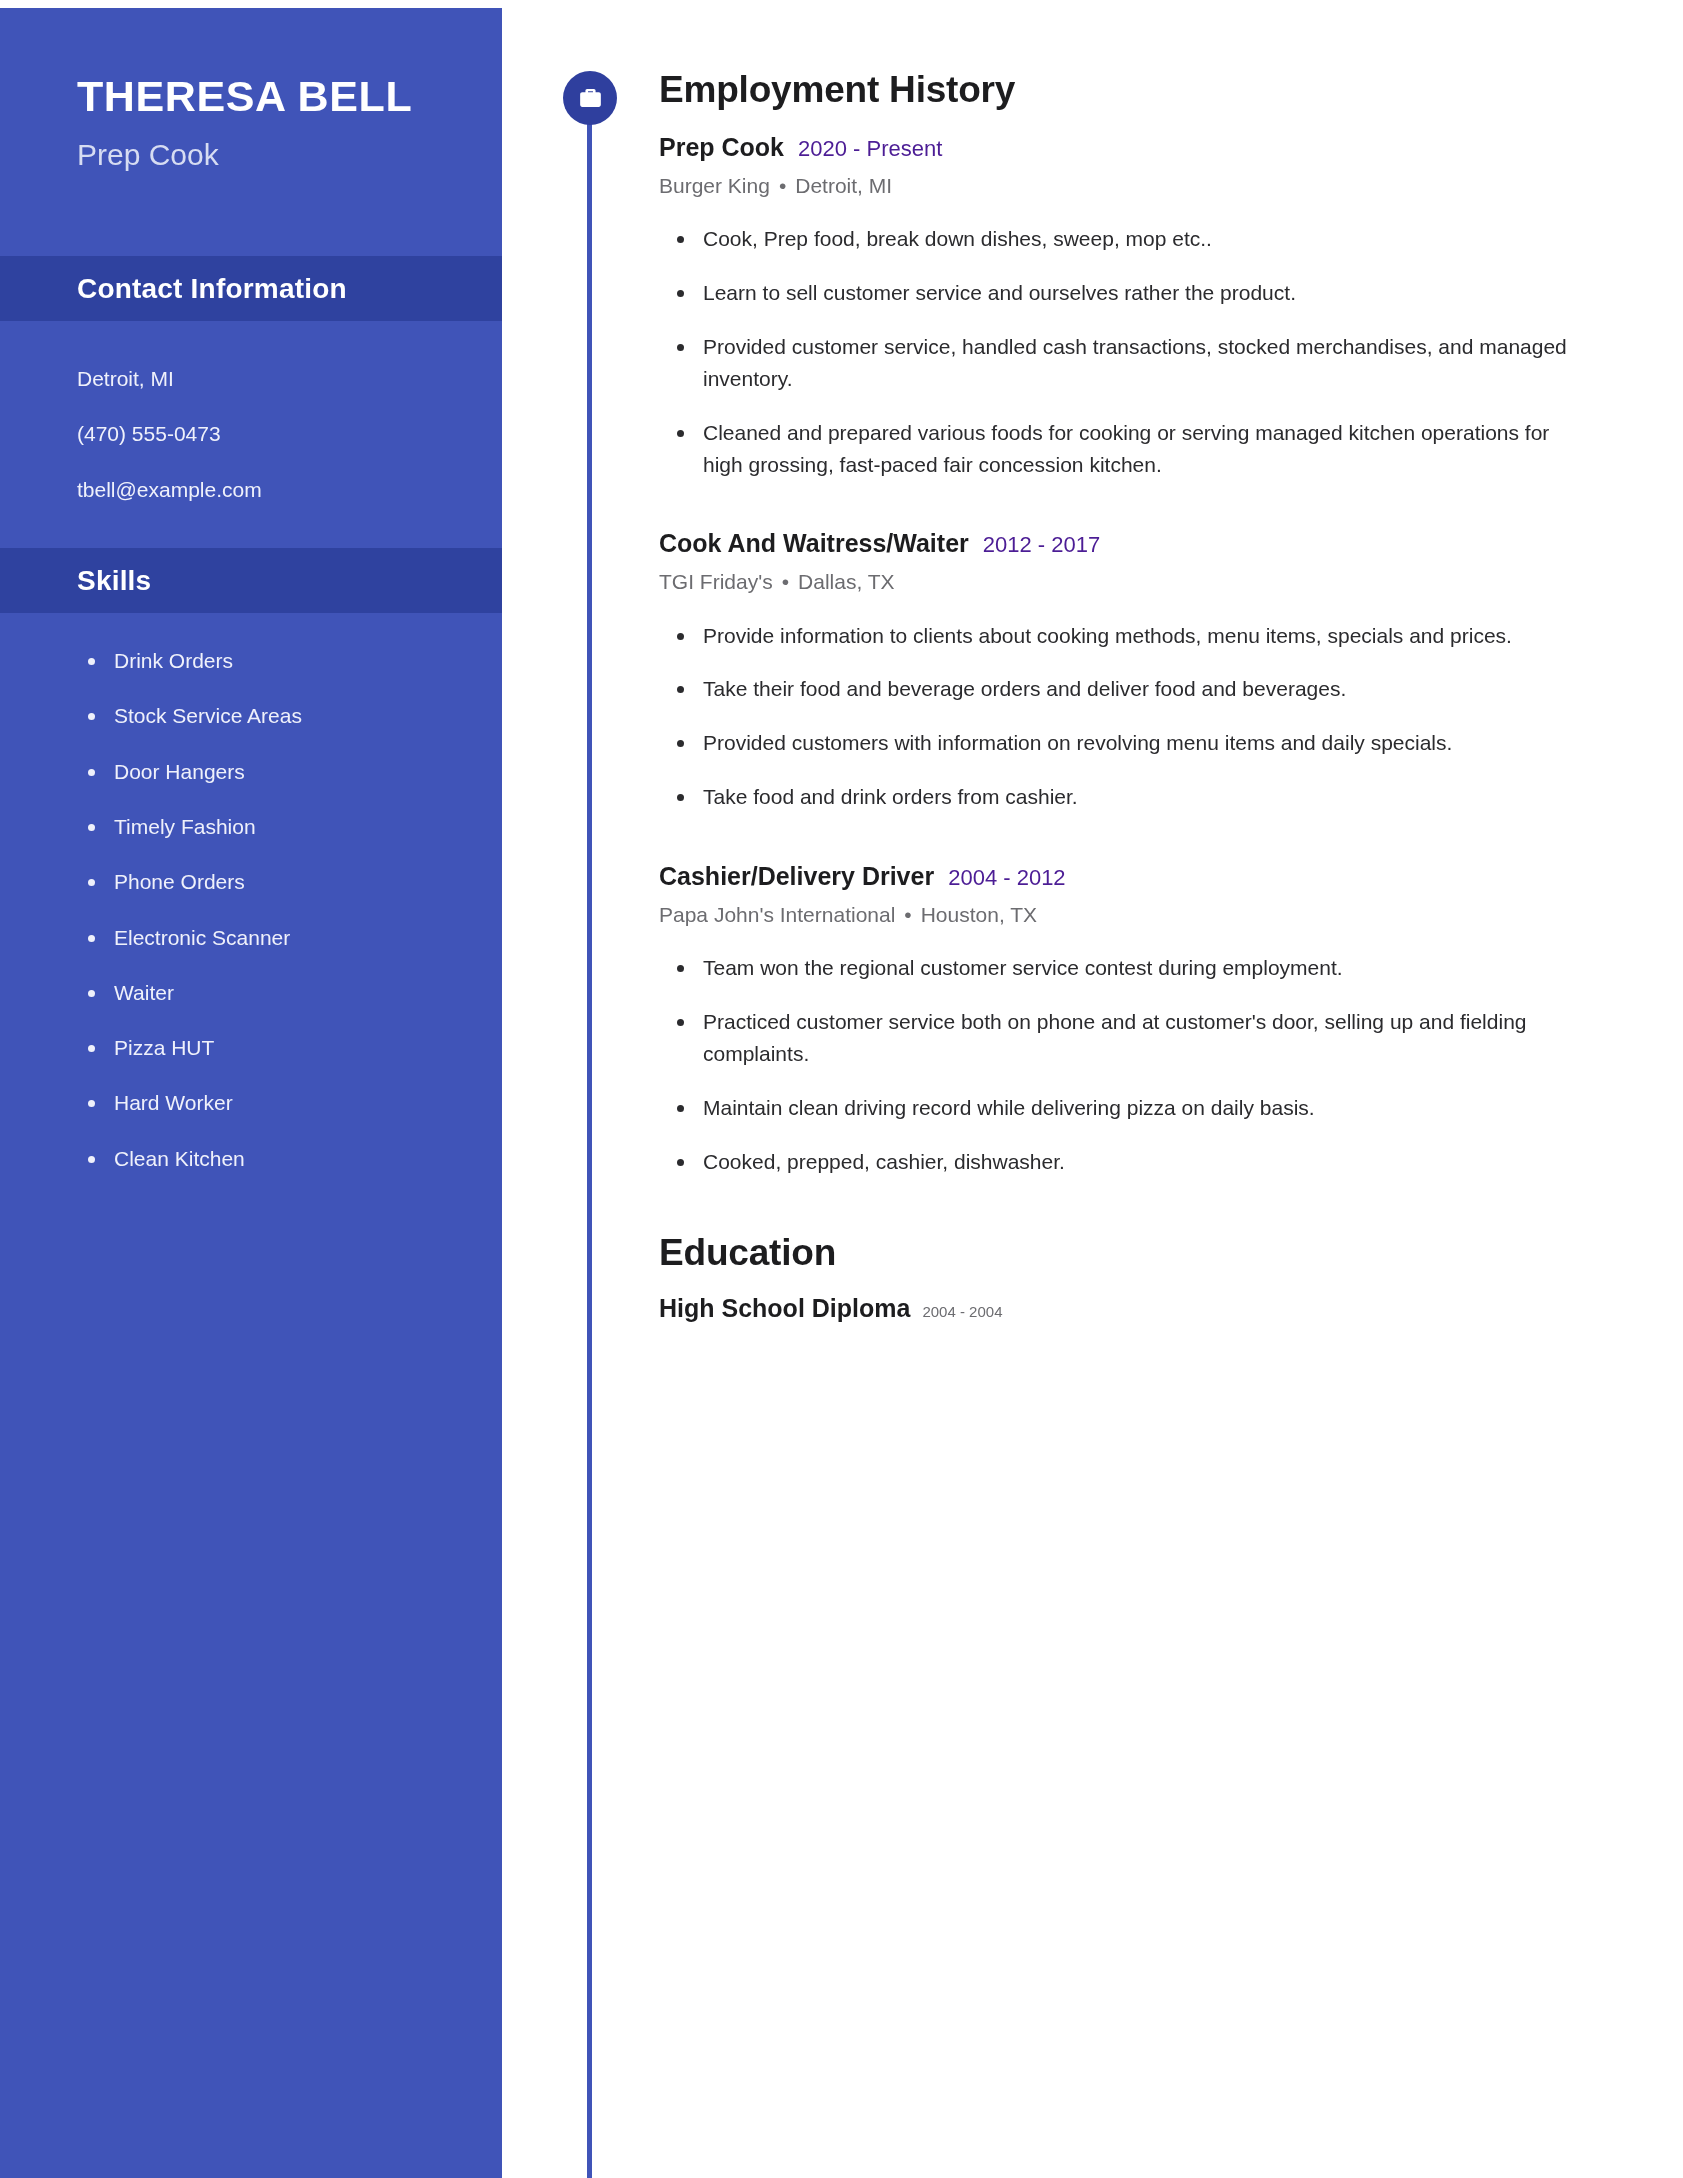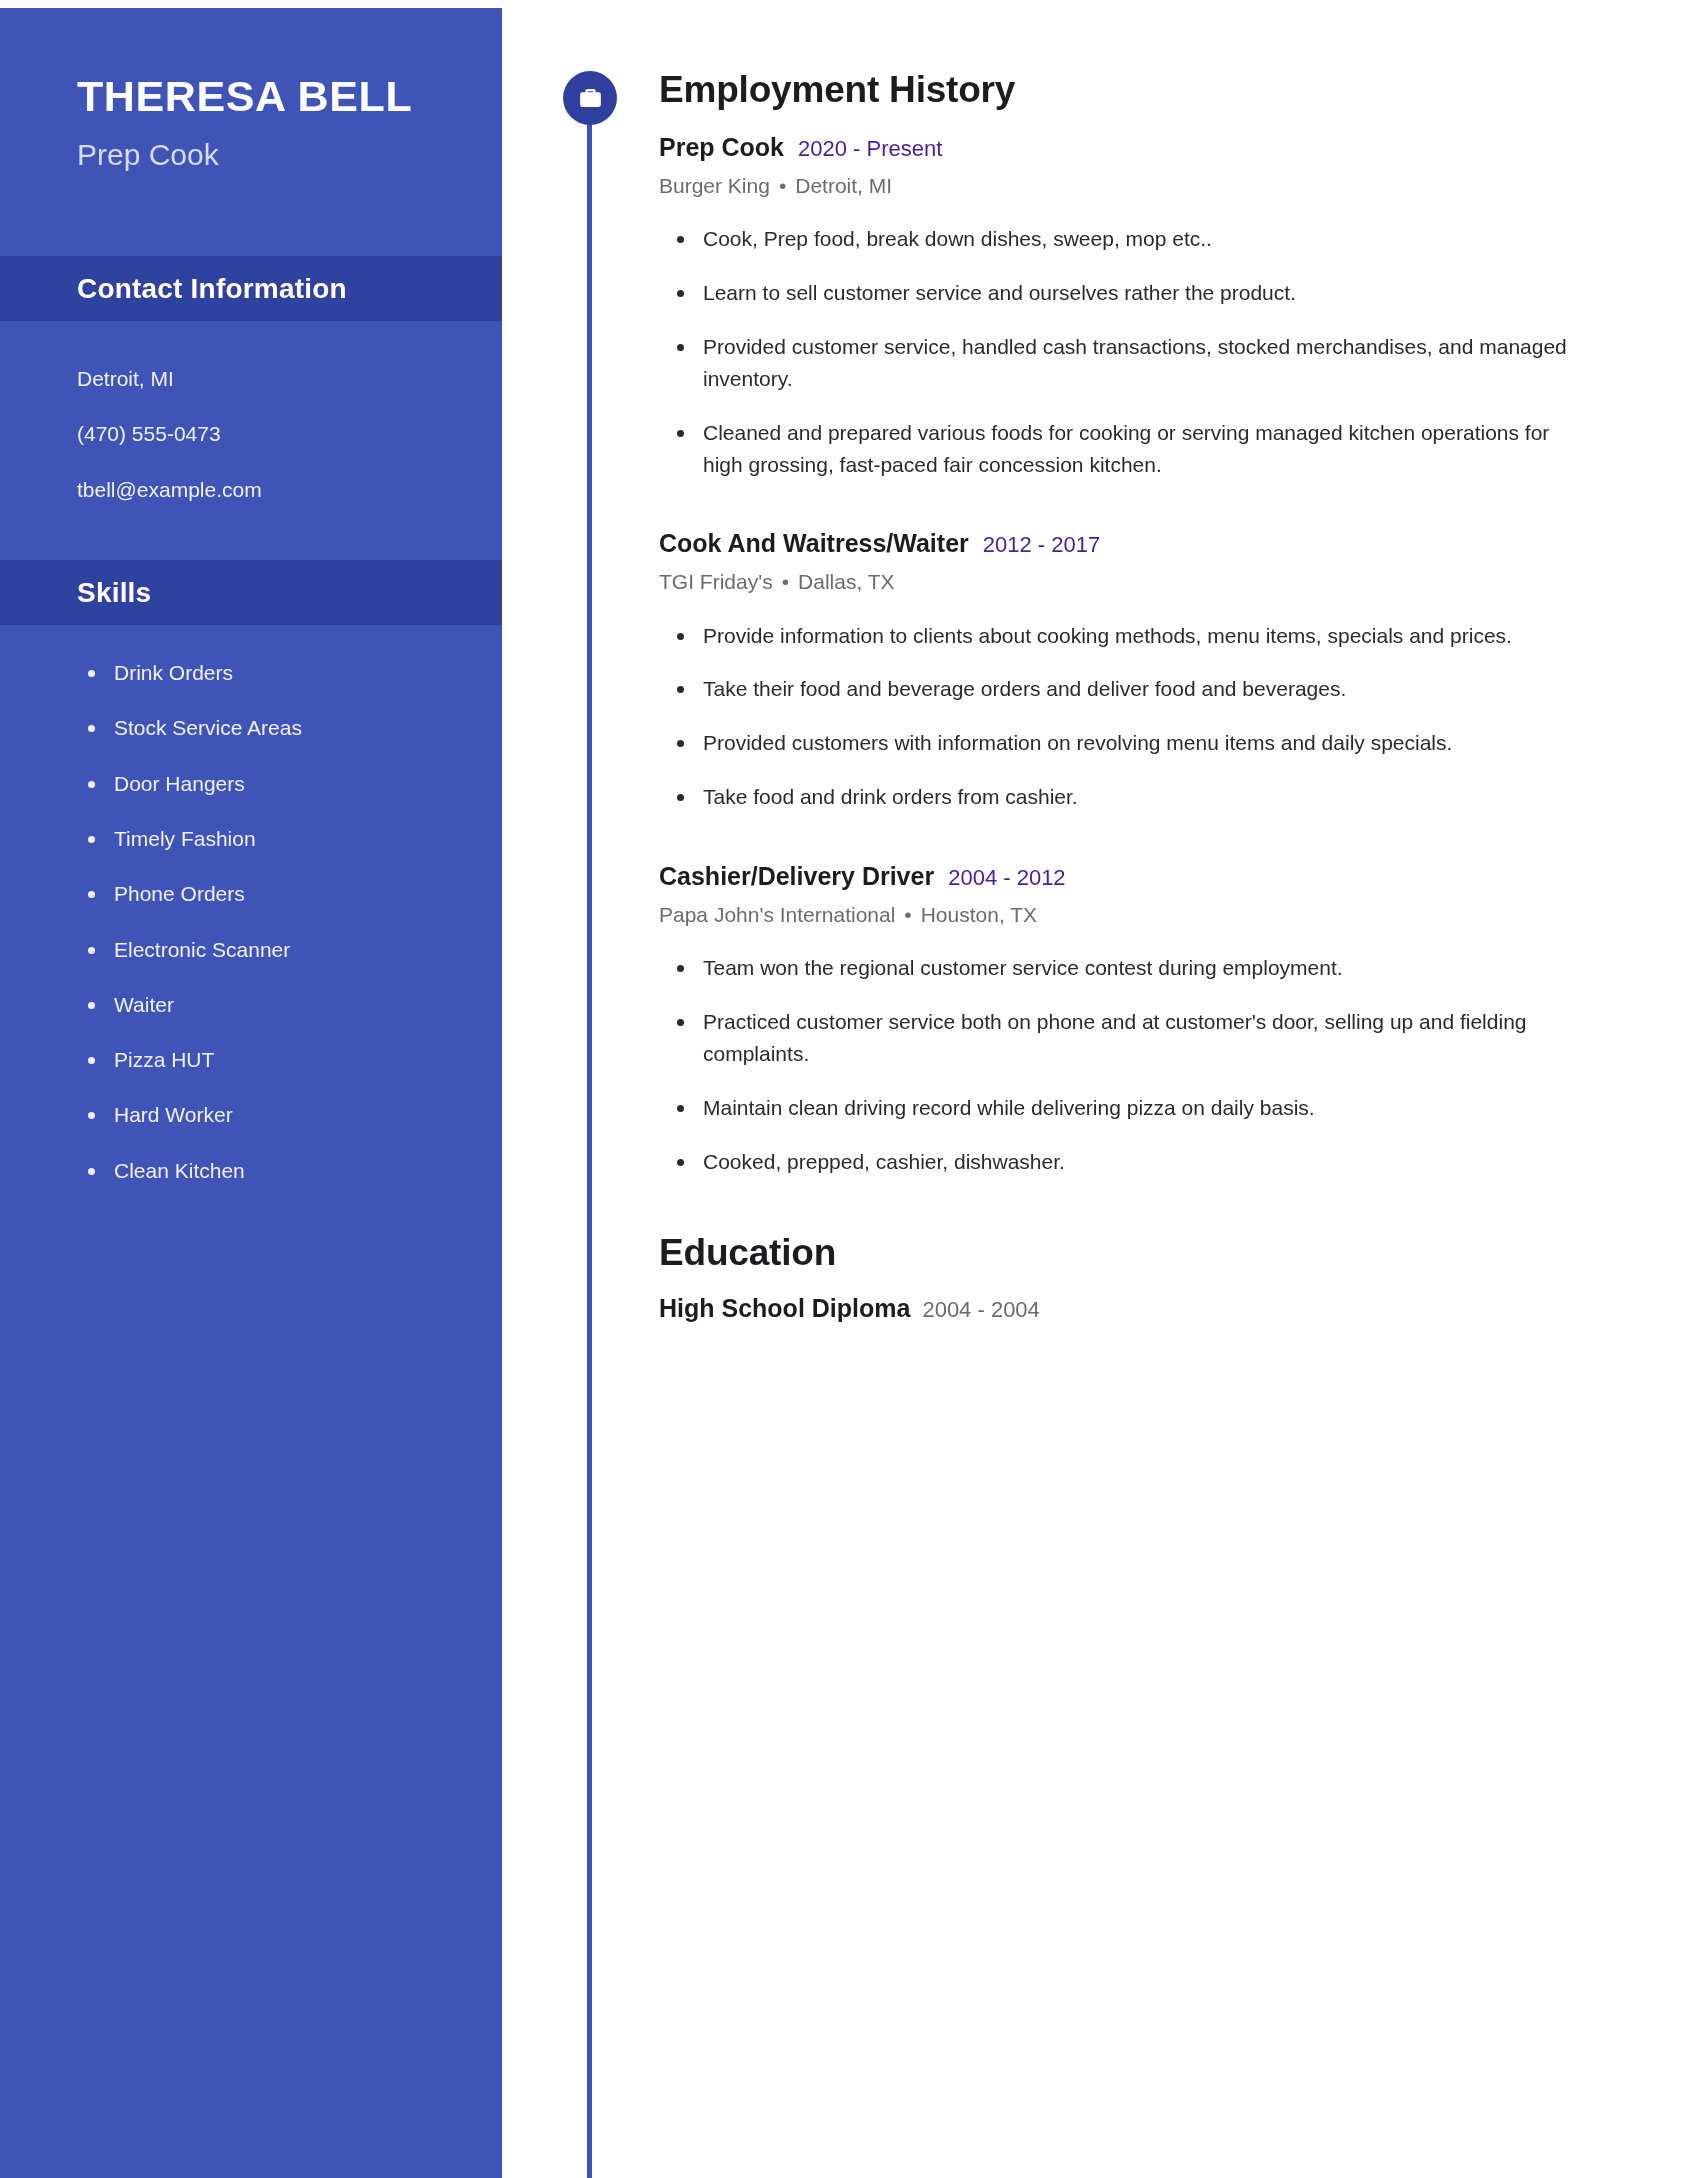--- a/index.html
+++ b/index.html
@@ -46,21 +46,21 @@
     letter-spacing:0.2px;
     text-align:center;
   }
   .contact-block{ padding:44px 0 44px 77px; }
   .contact-line{
     color:#eff1fb;
     font-size:21px;
     line-height:1.35;
     margin-bottom:27px;
   }
-  .contact-line:last-child{ margin-bottom:12px; }
+  .contact-line:last-child{ margin-bottom:0; }
 
   .skills-block{ padding:34px 0 0 83px; }
   .skill-item{
     color:#eff1fb;
     font-size:21px;
     line-height:1.3;
     position:relative;
     padding-left:31px;
     margin-bottom:28px;
   }
@@ -162,21 +162,21 @@
     display:flex;
     align-items:baseline;
     line-height:1.22;
   }
   .edu-degree{
     font-size:25px;
     font-weight:bold;
     color:#1d1d1f;
   }
   .edu-dates{
-    font-size:22px;
+    font-size:15px;
     color:#6c6c70;
     margin-left:12px;
   }
 
   #employment-section{ padding-top:71px; }
   #employment-section .sec-icon{ top:71px; }
   #education-section{ padding-top:56px; }
 </style>
 </head>
 <body>

